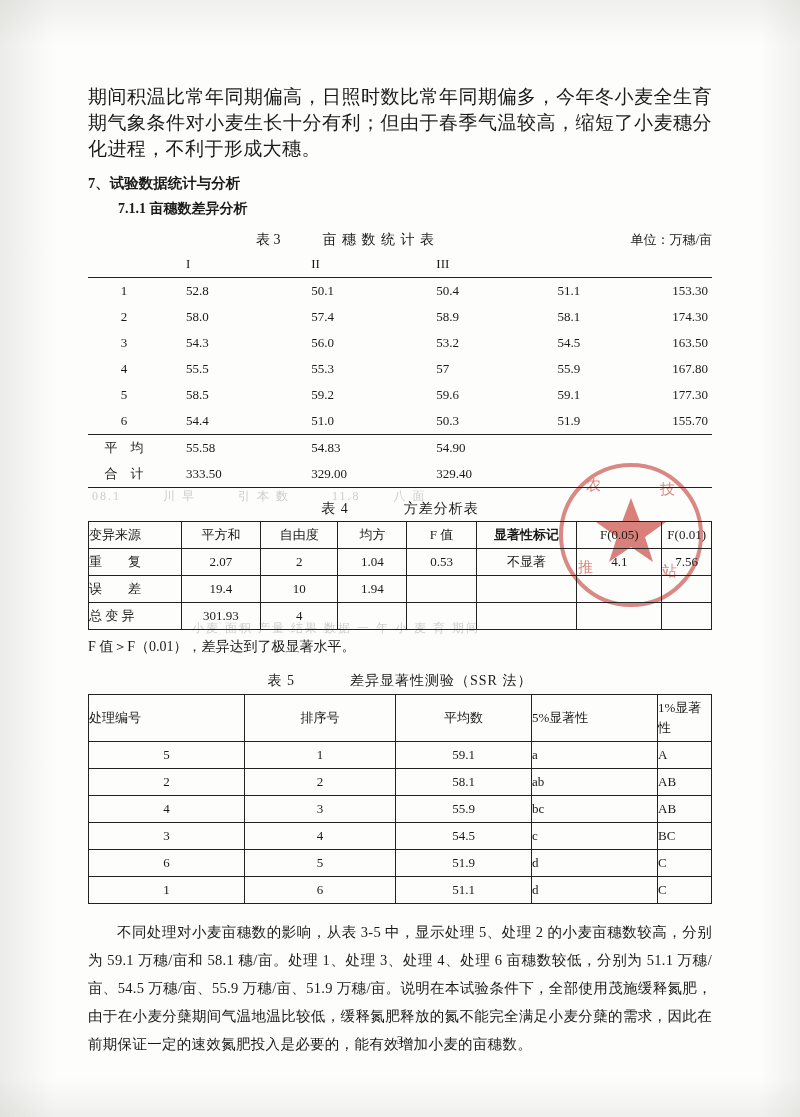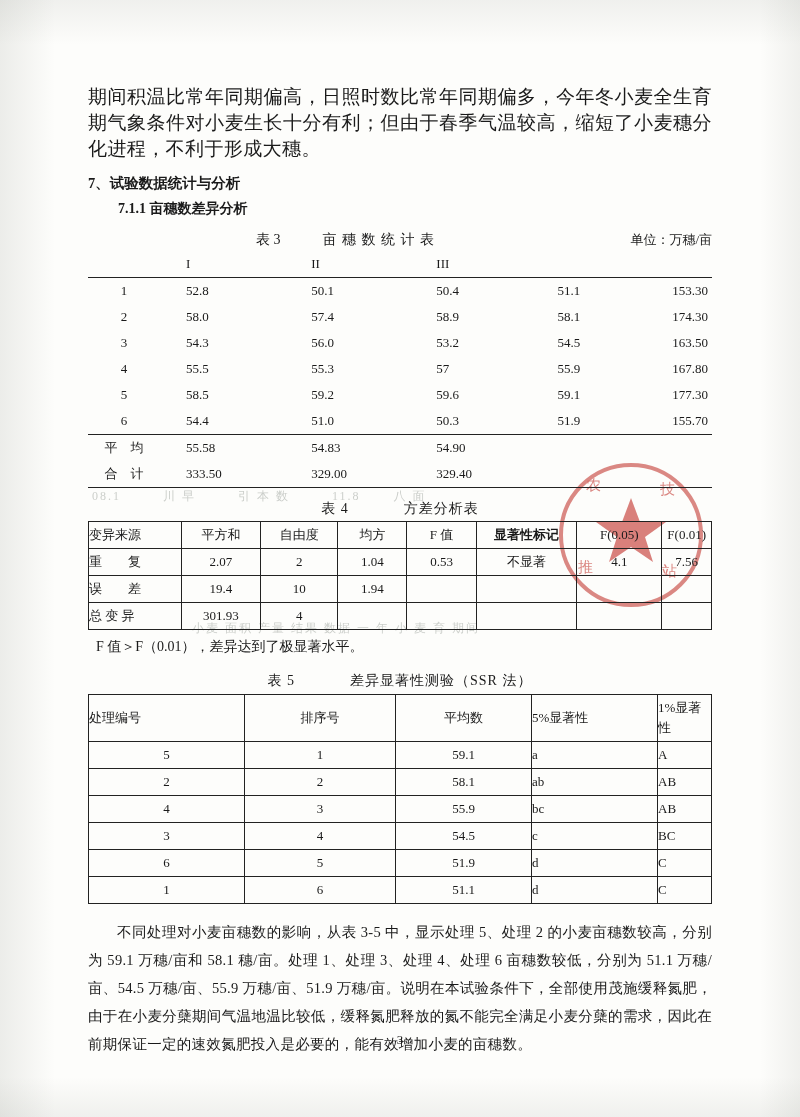--- a/index.html
+++ b/index.html
@@ -114,21 +114,20 @@
     line-height: 20px;
   }
   .grid td.left {
     text-align: left;
     padding-left: 0;
   }
   .note {
     font-size: 14px;
     line-height: 26px;
     margin-top: 4px;
-    margin-left: 8px;
   }
   .t5wrap { margin-top: 4px; }
   .center-title {
     text-align: center;
     font-size: 14px;
     margin-top: 12px;
     letter-spacing: 1px;
   }
   .bodytext {
     margin-top: 14px;

